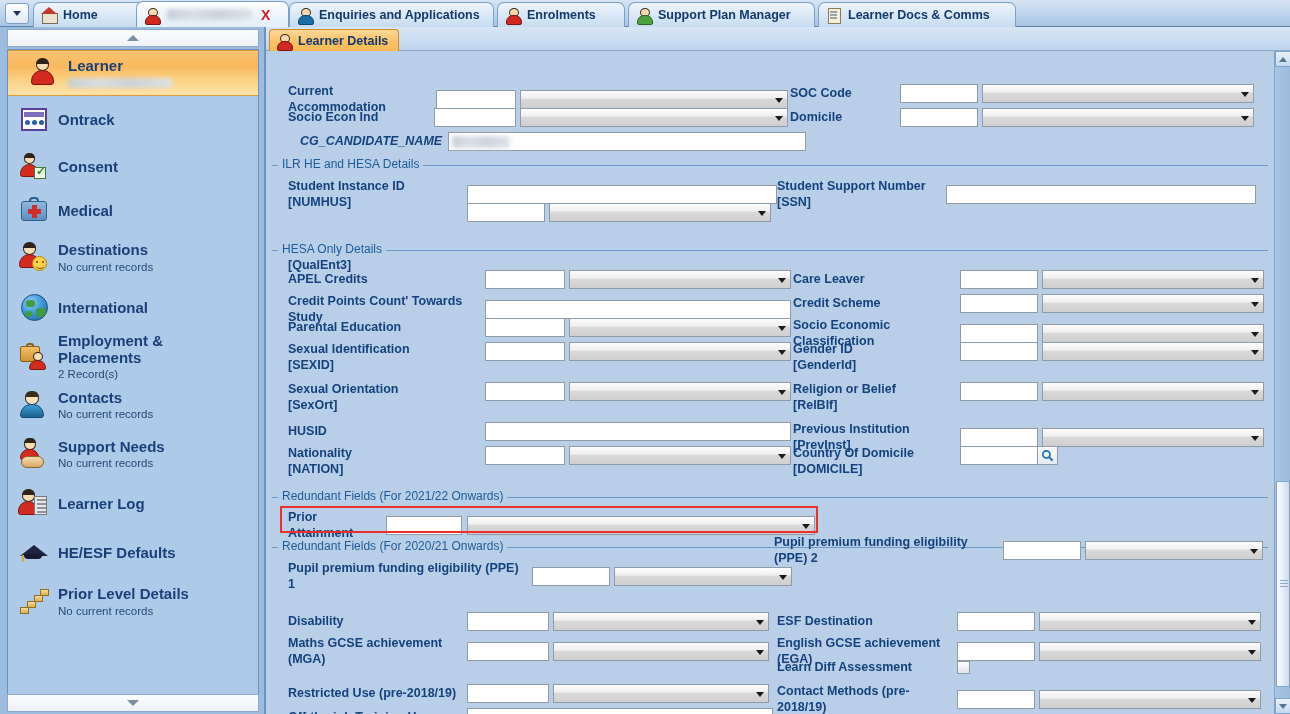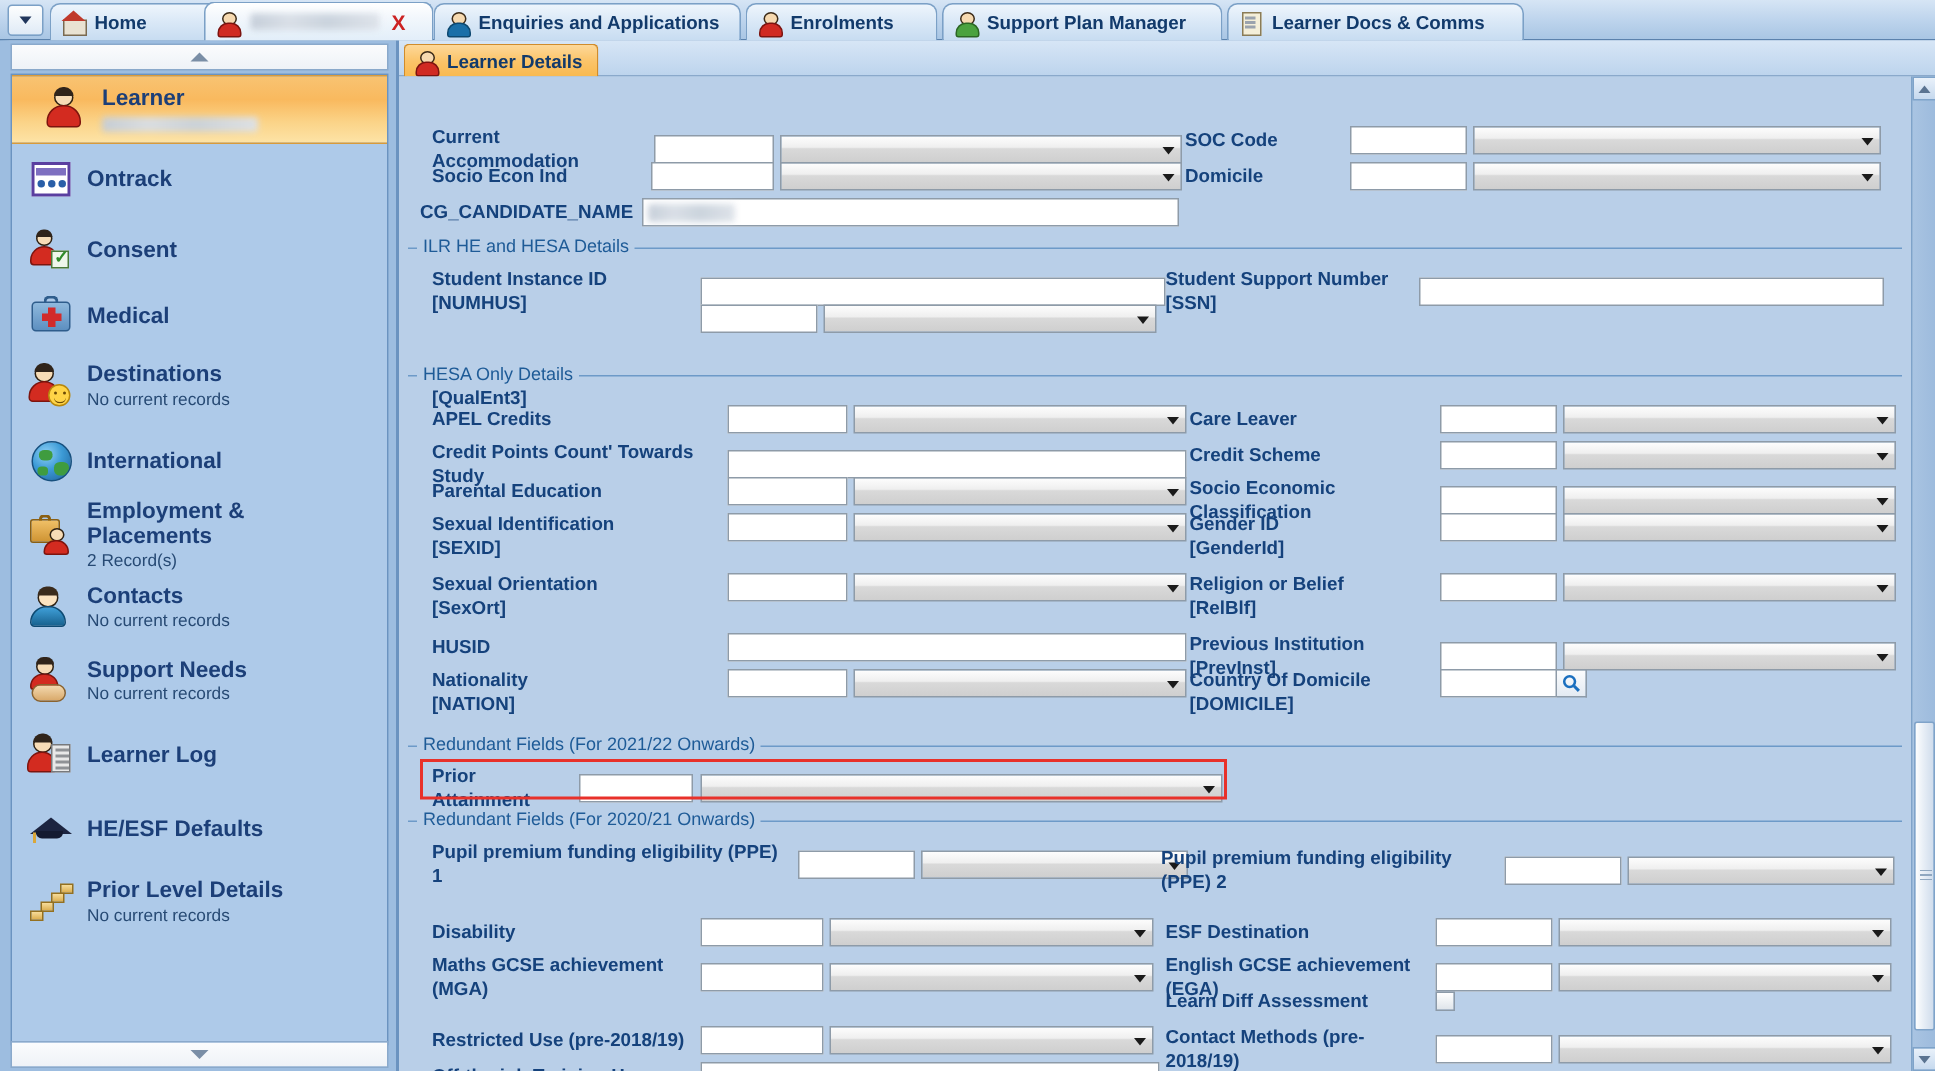--- a/index.html
+++ b/index.html
@@ -543,21 +543,21 @@
           </span>
       </div>
       <div class="row" style="left:524px; top:57px;">
         <span class="lbl" style="width:110px;">Domicile</span>
         <span class="txt" style="width:78px;"></span>
         <span class="combo" style="width:272px; margin-left:4px;">
             <i class="arrow"></i>
           </span>
       </div>
 
-      <div class="row" style="left:14px; top:81px;">
+      <div class="row" style="left:34px; top:81px;font-style:italic;">
         <span class="lbl" style="width:140px;">CG_CANDIDATE_NAME</span>
         <span class="txt" style="width:358px; margin-left:8px; position:relative;">
           <i class="redact" style="position:absolute; left:3px; top:3px; width:58px; height:12px;"></i>
         </span>
       </div>
 
       <div class="group" style="left:6px; top:114px; width:996px; height:72px;">
         <div class="g-line"></div>
         <div class="g-title">ILR HE and HESA Details</div>
       </div>
@@ -708,21 +708,21 @@
         <div class="g-line"></div>
         <div class="g-title">Redundant Fields (For 2020/21 Onwards)</div>
       </div>
       <div class="row" style="left:22px; top:510px;">
         <span class="lbl" style="width:240px;">Pupil premium funding eligibility (PPE) 1</span>
         <span class="txt" style="width:78px; margin-left:4px;"></span>
         <span class="combo" style="width:178px; margin-left:4px;">
             <i class="arrow"></i>
           </span>
       </div>
-      <div class="row" style="left:508px; top:514px;">
+      <div class="row" style="left:508px; top:484px;">
         <span class="lbl" style="width:229px;">Pupil premium funding eligibility (PPE) 2</span>
         <span class="txt" style="width:78px;"></span>
         <span class="combo" style="width:178px; margin-left:4px;">
             <i class="arrow"></i>
           </span>
       </div>
 
 
       <div class="row" style="left:22px; top:561px;">
         <span class="lbl" style="width:175px;">Disability</span>

